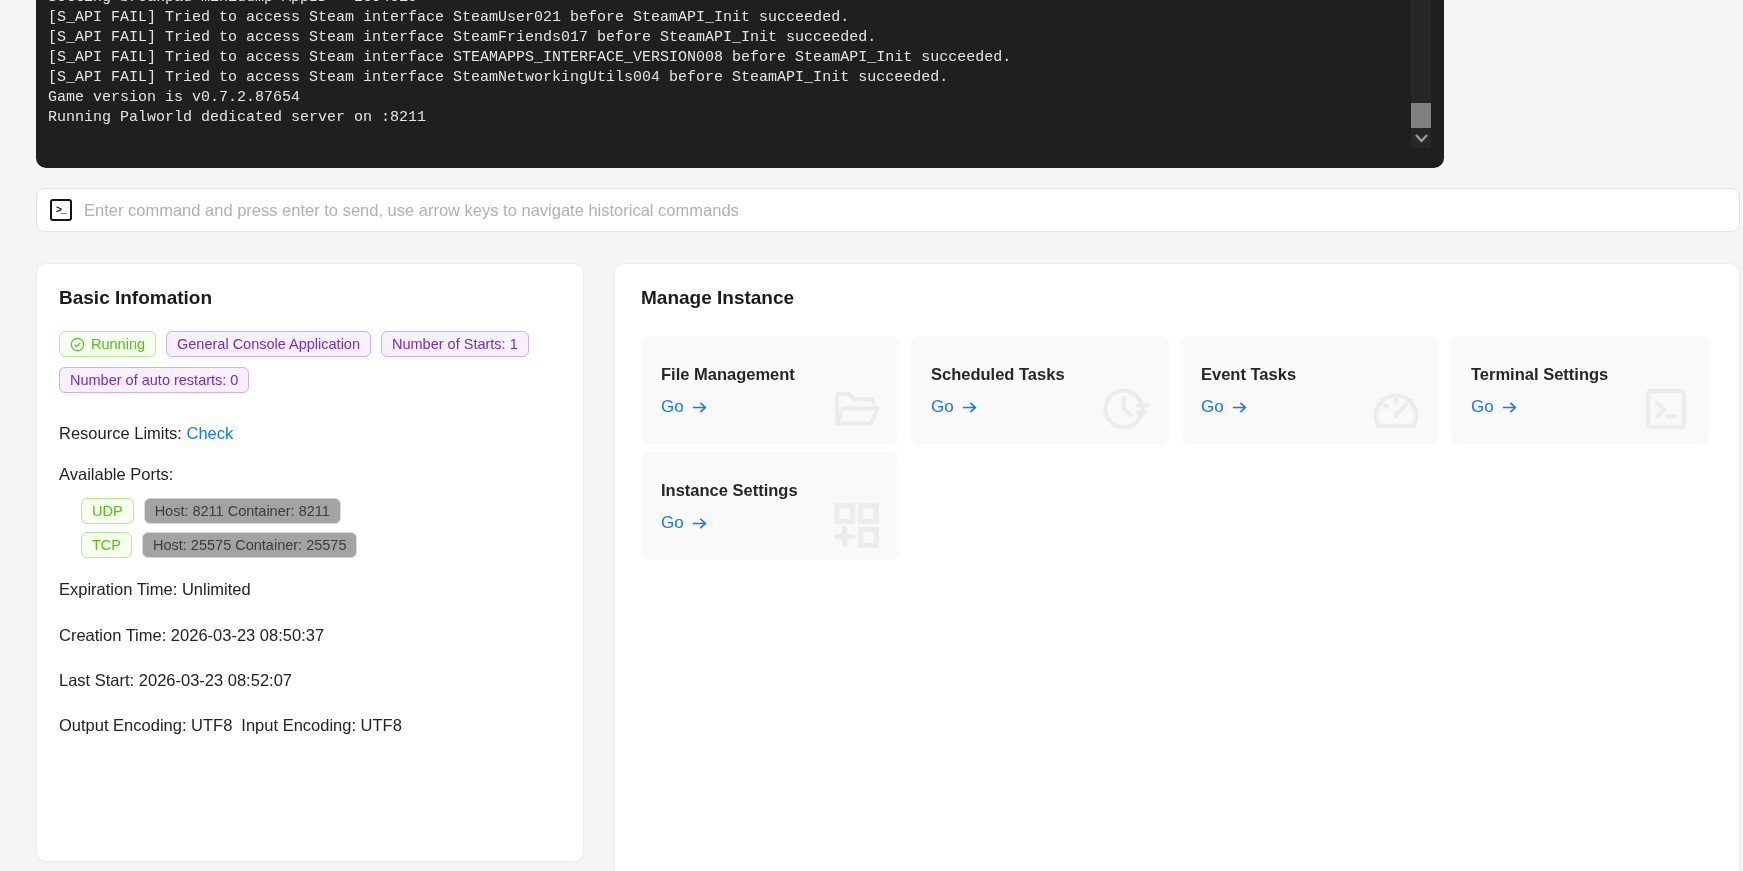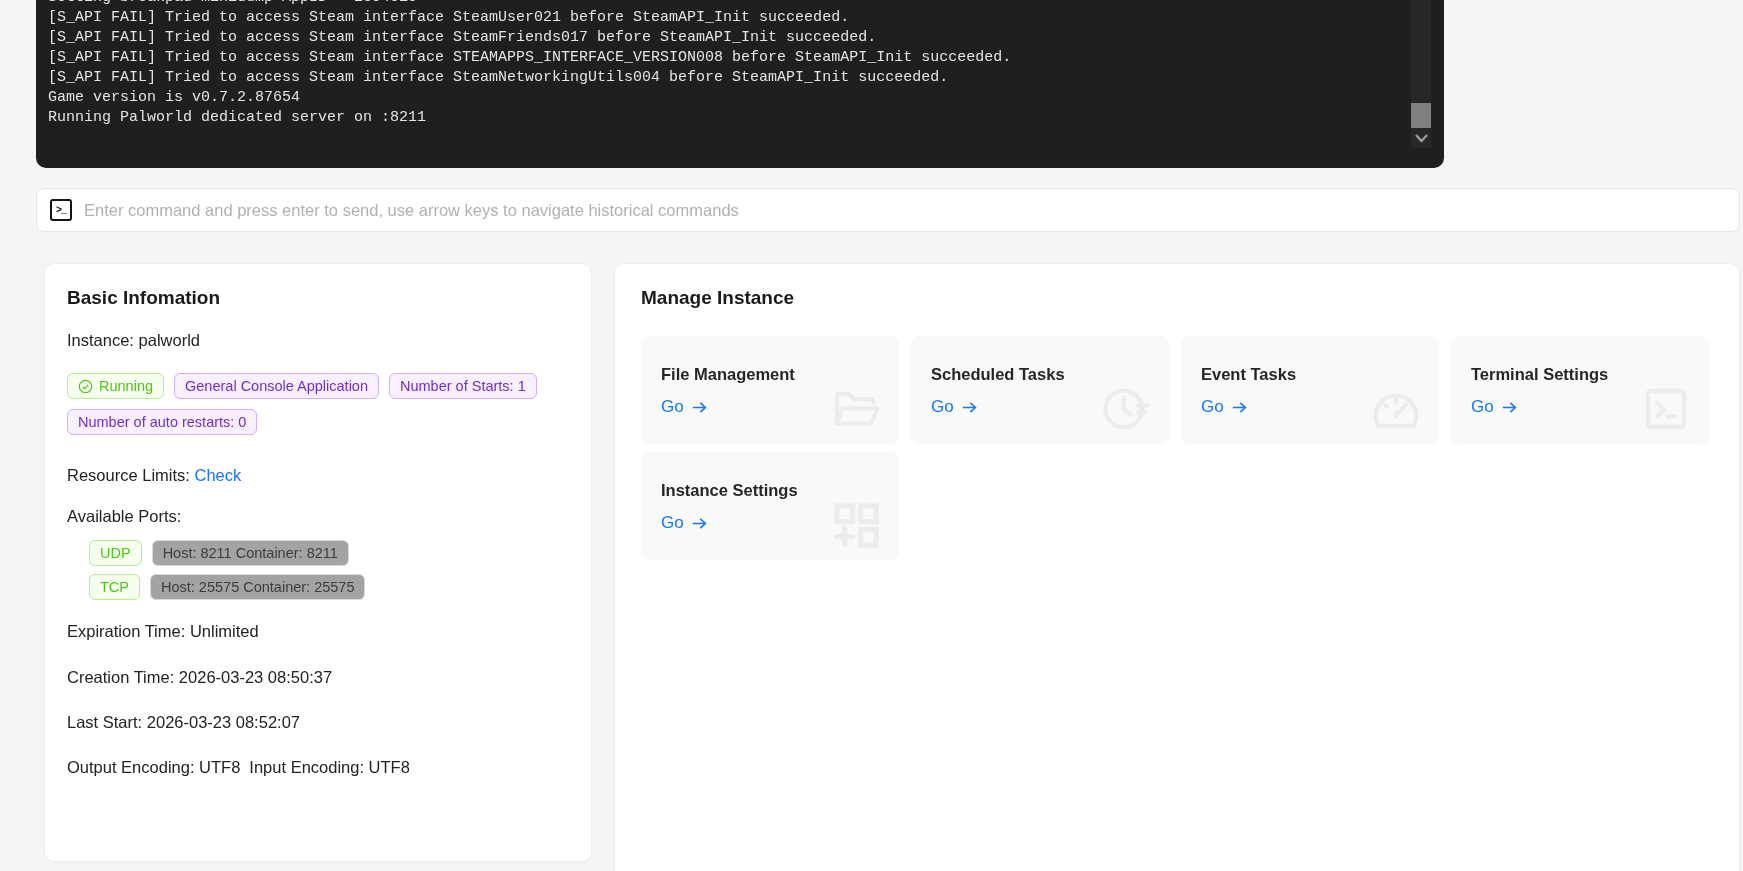--- a/index.html
+++ b/index.html
@@ -50,21 +50,21 @@
     flex:1; border:none; outline:none; background:transparent;
     font-family:"Liberation Sans", sans-serif; font-size:16.5px; color:#1d1d1d;
   }
   .cmd-input::placeholder { color:#b1b1b1; opacity:1; }
 
   
   .card {
     position:absolute; background:#fff; border:1px solid #ededed;
     border-radius:10px; box-shadow:0 1px 2px rgba(0,0,0,0.03);
   }
-  .card-basic { left:44px; top:263px; width:548px; height:599px; padding:23px 22px; }
+  .card-basic { left:36px; top:263px; width:548px; height:599px; padding:23px 22px; }
   .card-manage { left:614px; top:263px; width:1126px; height:620px; padding:23px 26px; }
   .card-title { font-size:19px; font-weight:700; color:#1b1b1b; line-height:22px; }
 
   
   .row { font-size:16.5px; line-height:22px; color:#232323; }
   .row-instance   { margin-top:20px; }
   .row-tags       { margin-top:22px; display:flex; gap:10px; flex-wrap:wrap; }
   .row-tags2      { margin-top:10px; display:flex; gap:10px; }
   .row-resource   { margin-top:29px; }
   .row-ports-lab  { margin-top:19px; }
@@ -126,21 +126,20 @@
 </div>
 
 <div class="cmdbar">
   <span class="cmd-icon">&gt;_</span>
   <input class="cmd-input" type="text" placeholder="Enter command and press enter to send, use arrow keys to navigate historical commands" style="">
 </div>
 
 <div class="card card-basic">
   <div class="card-title">Basic Infomation</div>
 
-  <div class="row row-instance">Instance: palworld</div>
 
   <div class="row-tags">
     <span class="tag tag-green">
       <span style="display:inline-flex;">
         <svg width="15" height="15" viewBox="0 0 16 16" fill="none" stroke="#52c41a" stroke-width="1.3">
           <circle cx="8" cy="8" r="6.6"></circle>
             <path d="M5.1 8.3l2 2 3.8-4.1"></path>
         </svg>
       </span>
       <span>Running</span>

